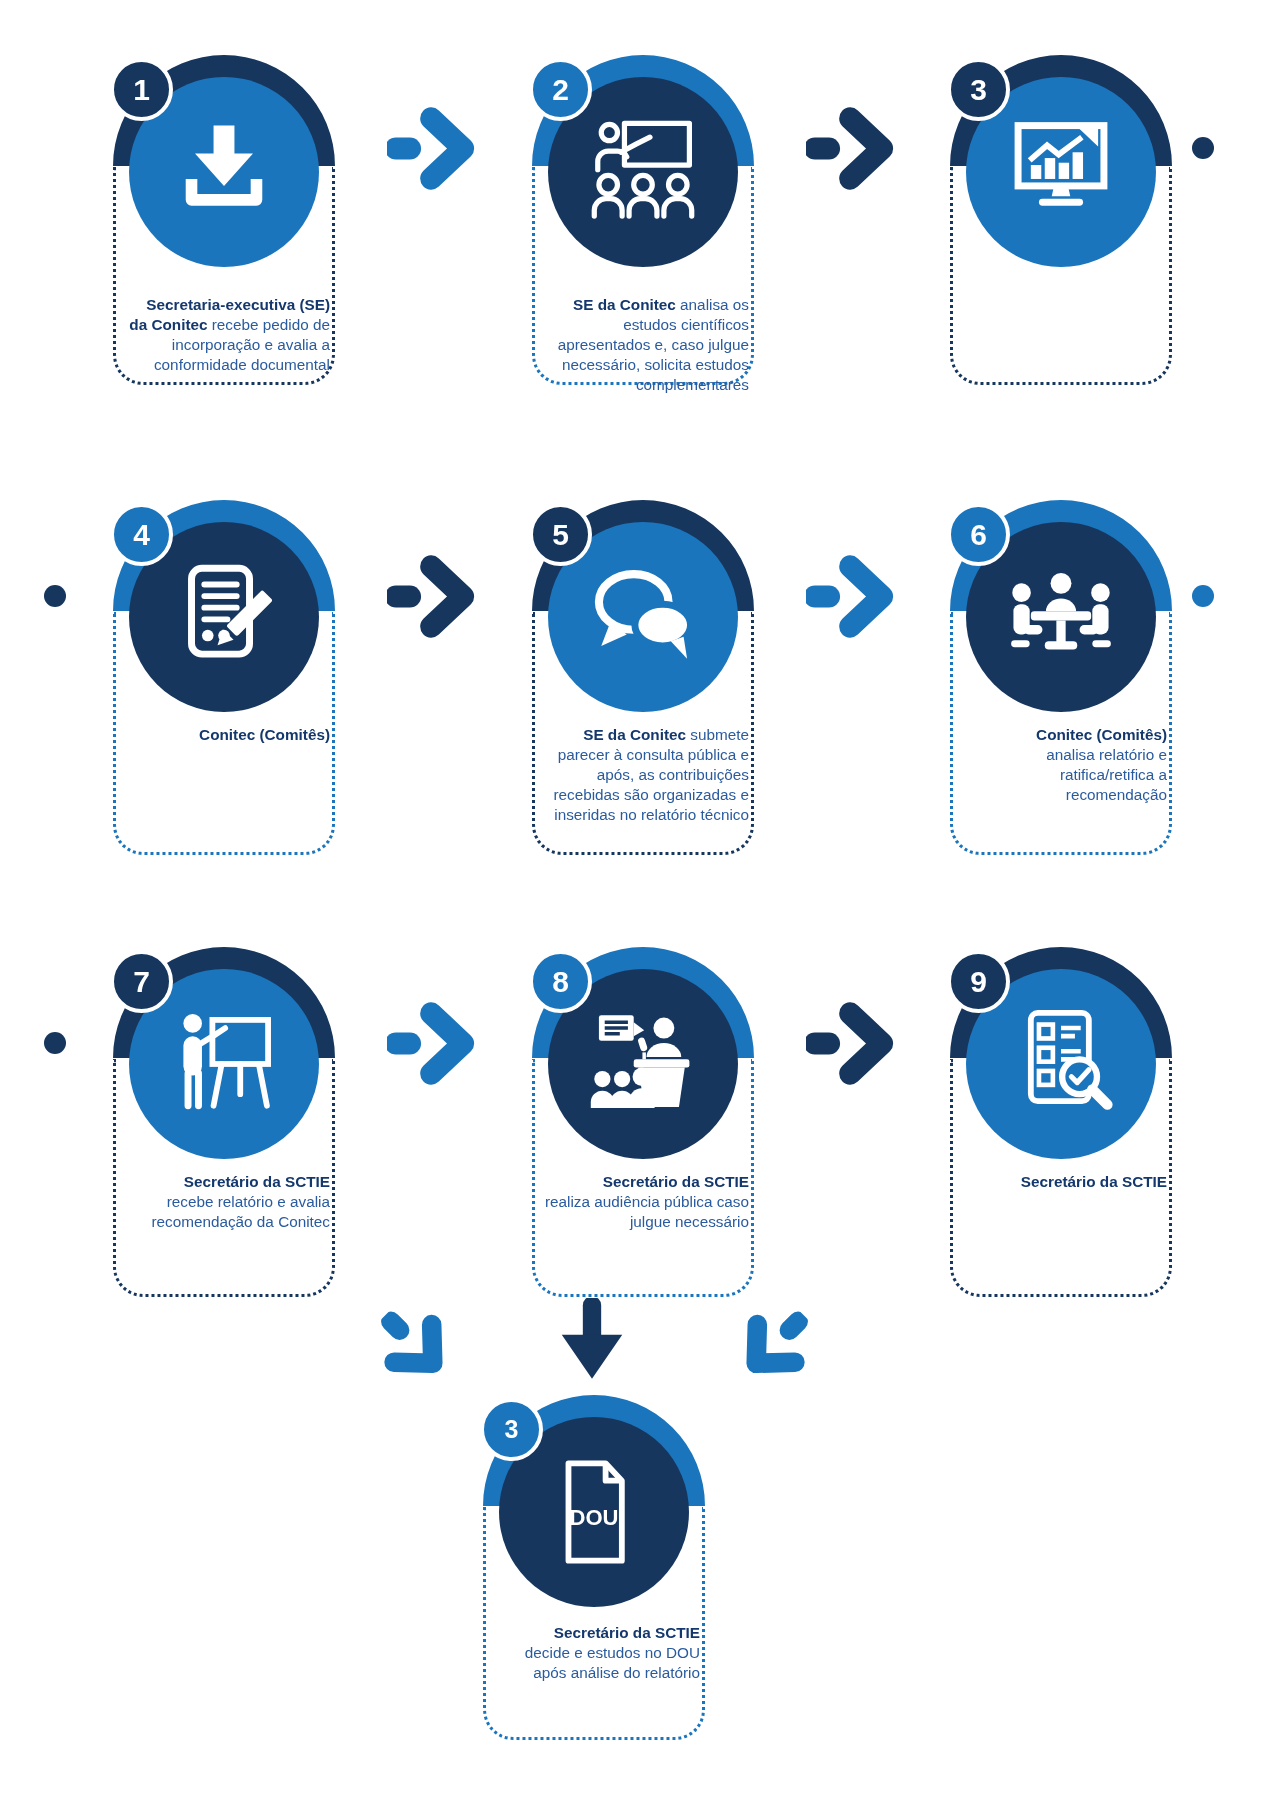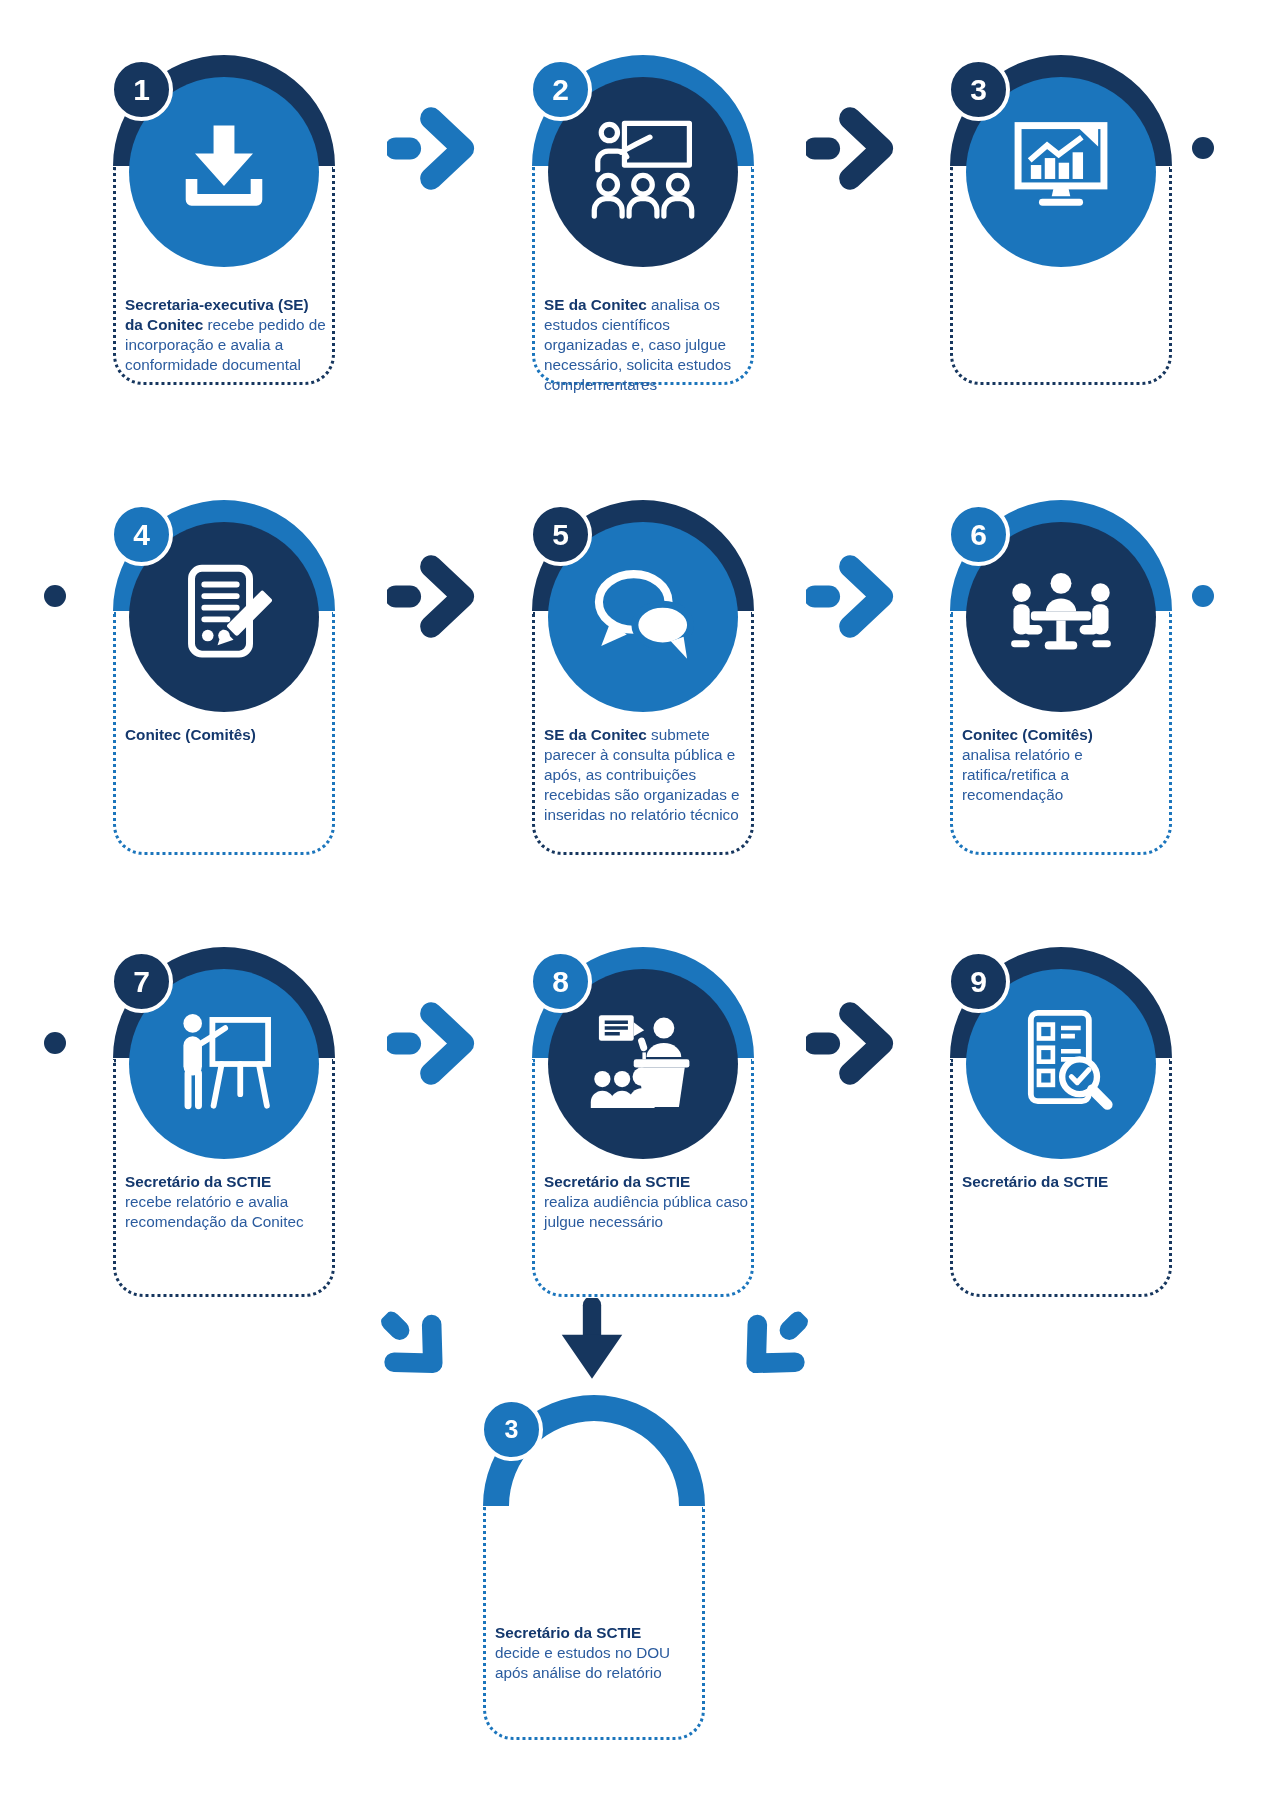--- a/index.html
+++ b/index.html
@@ -18,21 +18,21 @@
     display:flex;align-items:center;justify-content:center;
   }
   .inner svg{width:116px;height:116px;display:block;}
   .badge{
     position:absolute;left:-3px;top:3px;width:63px;height:63px;border-radius:50%;
     border:4px solid #fff;box-sizing:border-box;
     display:flex;align-items:center;justify-content:center;z-index:3;
   }
   .badge span{color:#fff;font-weight:700;font-size:30px;line-height:1;}
   .desc{
-    position:absolute;left:12px;right:5px;text-align:left;
+    position:absolute;left:12px;right:5px;text-align:right;
     font-size:15.3px;line-height:1.3;font-weight:500;
   }
   .desc strong{font-weight:700;}
   .desc strong.block{display:block;}
   .arrow{position:absolute;line-height:0;}
   .arrow svg{display:block;}
   .dot{position:absolute;width:22px;height:22px;border-radius:50%;}
 </style>
 </head>
 <body>
@@ -78,21 +78,21 @@
     <circle cx="80" cy="61" r="8"></circle>
             <path d="M68 88v-5a10 10 0 0 1 10-10h4a10 10 0 0 1 10 10v5"></path>
           </svg>
         </span>
     </div>
     <div class="badge" style="background:#1B75BC">
       <span style="font-size:30px">2</span>
     </div>
     <div class="desc" style="top:240px;color:#2A5B9E">
       <strong class="" style="color:#14386D">SE da Conitec</strong> 
-      <span>analisa os estudos científicos organizadas e, caso julgue necessário, solicita estudos complementares</span>
+      <span>analisa os estudos científicos apresentados e, caso julgue necessário, solicita estudos complementares</span>
     </div>
     </div>
     <div class="card" style="left: 950px; top: 55px; height: 330px;">
     <div class="dashed" style="border-color:#16365E"></div>
     <svg class="arc" width="222" height="112" viewBox="0 0 222 112">
       <path d="M0,111 A111,111 0 0 1 222,111 L196,111 A85,85 0 0 0 26,111 Z" fill="#16365E"></path>
     </svg>
     <div class="inner" style="background:#1B75BC">
       <span style="line-height:0">
           <svg viewBox="0 0 100 100">
@@ -290,20 +290,29 @@
     </div>
     <div class="desc" style="top:225px;color:#2A5B9E">
       <strong class="block" style="color:#14386D">Secretário da SCTIE</strong>
     </div>
     </div>
     <div class="card" style="left: 483px; top: 1395px; height: 345px;">
     <div class="dashed" style="border-color:#1B75BC"></div>
     <svg class="arc" width="222" height="112" viewBox="0 0 222 112">
       <path d="M0,111 A111,111 0 0 1 222,111 L196,111 A85,85 0 0 0 26,111 Z" fill="#1B75BC"></path>
     </svg>
+    <div class="inner" style="background:#16365E">
+      <span style="line-height:0">
+          <svg viewBox="0 0 100 100">
+    <path d="M28 8h32l14 15v69H28z" fill="none" stroke="#fff" stroke-width="5" stroke-linejoin="round"></path>
+    <path d="M60 8v15h14" fill="none" stroke="#fff" stroke-width="5" stroke-linejoin="round"></path>
+    <text x="50" y="61" text-anchor="middle" font-family="Liberation Sans, sans-serif" font-size="19" font-weight="bold" fill="#fff">DOU</text>
+          </svg>
+        </span>
+    </div>
     <div class="badge" style="background:#1B75BC">
       <span style="font-size:25px">3</span>
     </div>
     <div class="desc" style="top:228px;color:#2A5B9E">
       <strong class="block" style="color:#14386D">Secretário da SCTIE</strong>
       <span>decide e estudos no DOU após análise do relatório</span>
     </div>
     </div>
     <div class="arrow" style="left: 387px; top: 105.5px;">
       <svg width="92" height="85" viewBox="0 0 104 96">

